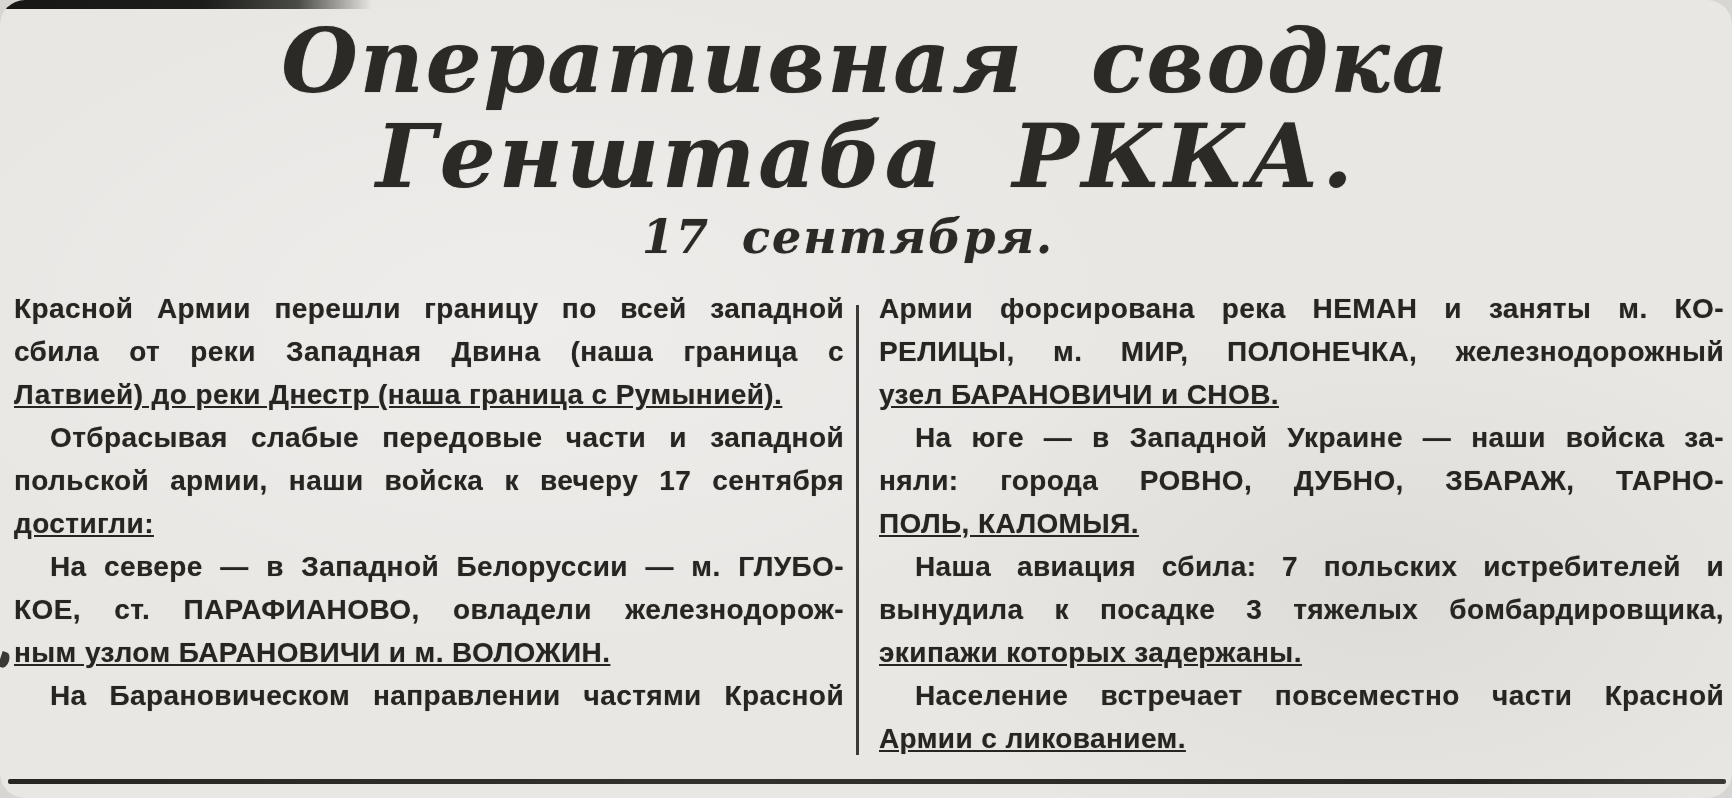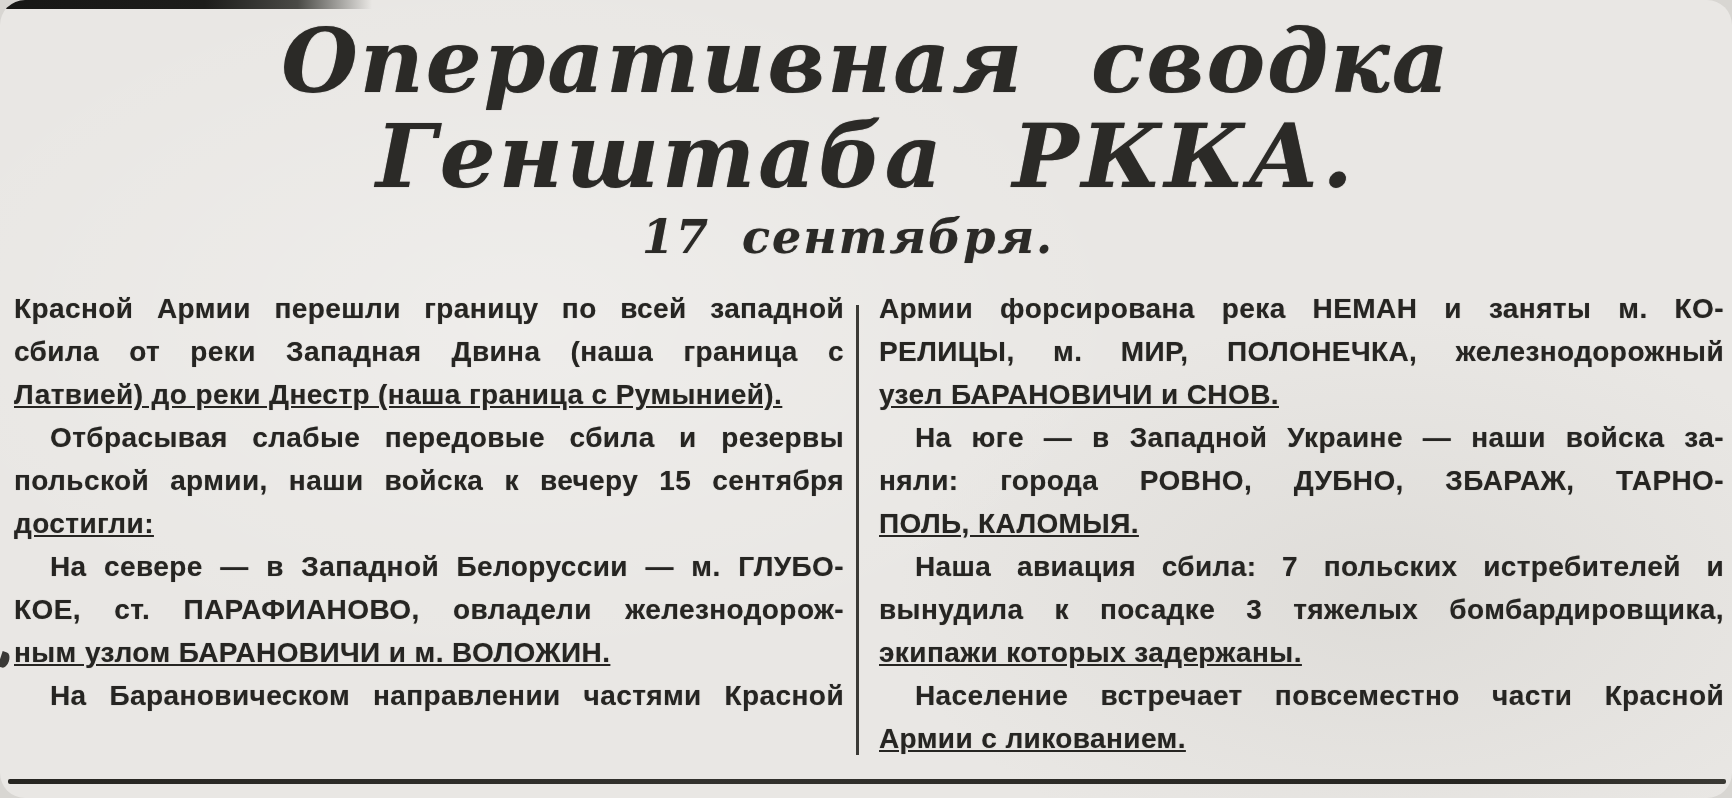--- a/index.html
+++ b/index.html
@@ -104,22 +104,22 @@
   <h1 class="headline"><span class="l1">Оперативная сводка</span><br><span class="l2">Генштаба РККА.</span></h1>
 
   <div class="dateline">17 сентября.</div>
 
   <div class="columns">
 
     <div class="col left">
       <p class="ln j">Красной Армии перешли границу по всей западной</p>
       <p class="ln j">сбила от реки Западная Двина (наша граница с</p>
       <p class="ln end">Латвией) до реки Днестр (наша граница с Румынией).</p>
-      <p class="ln ind j">Отбрасывая слабые передовые сбила и резервы</p>
-      <p class="ln j">польской армии, наши войска к вечеру 15 сентября</p>
+      <p class="ln ind j">Отбрасывая слабые передовые части и западной</p>
+      <p class="ln j">польской армии, наши войска к вечеру 17 сентября</p>
       <p class="ln end">достигли:</p>
       <p class="ln ind j">На севере — в Западной Белоруссии — м. ГЛУБО-</p>
       <p class="ln j">КОЕ, ст. ПАРАФИАНОВО, овладели железнодорож-</p>
       <p class="ln end">ным узлом БАРАНОВИЧИ и м. ВОЛОЖИН.</p>
       <p class="ln ind j">На Барановическом направлении частями Красной</p>
     </div>
 
     <div class="divider"></div>
 
     <div class="col right">

